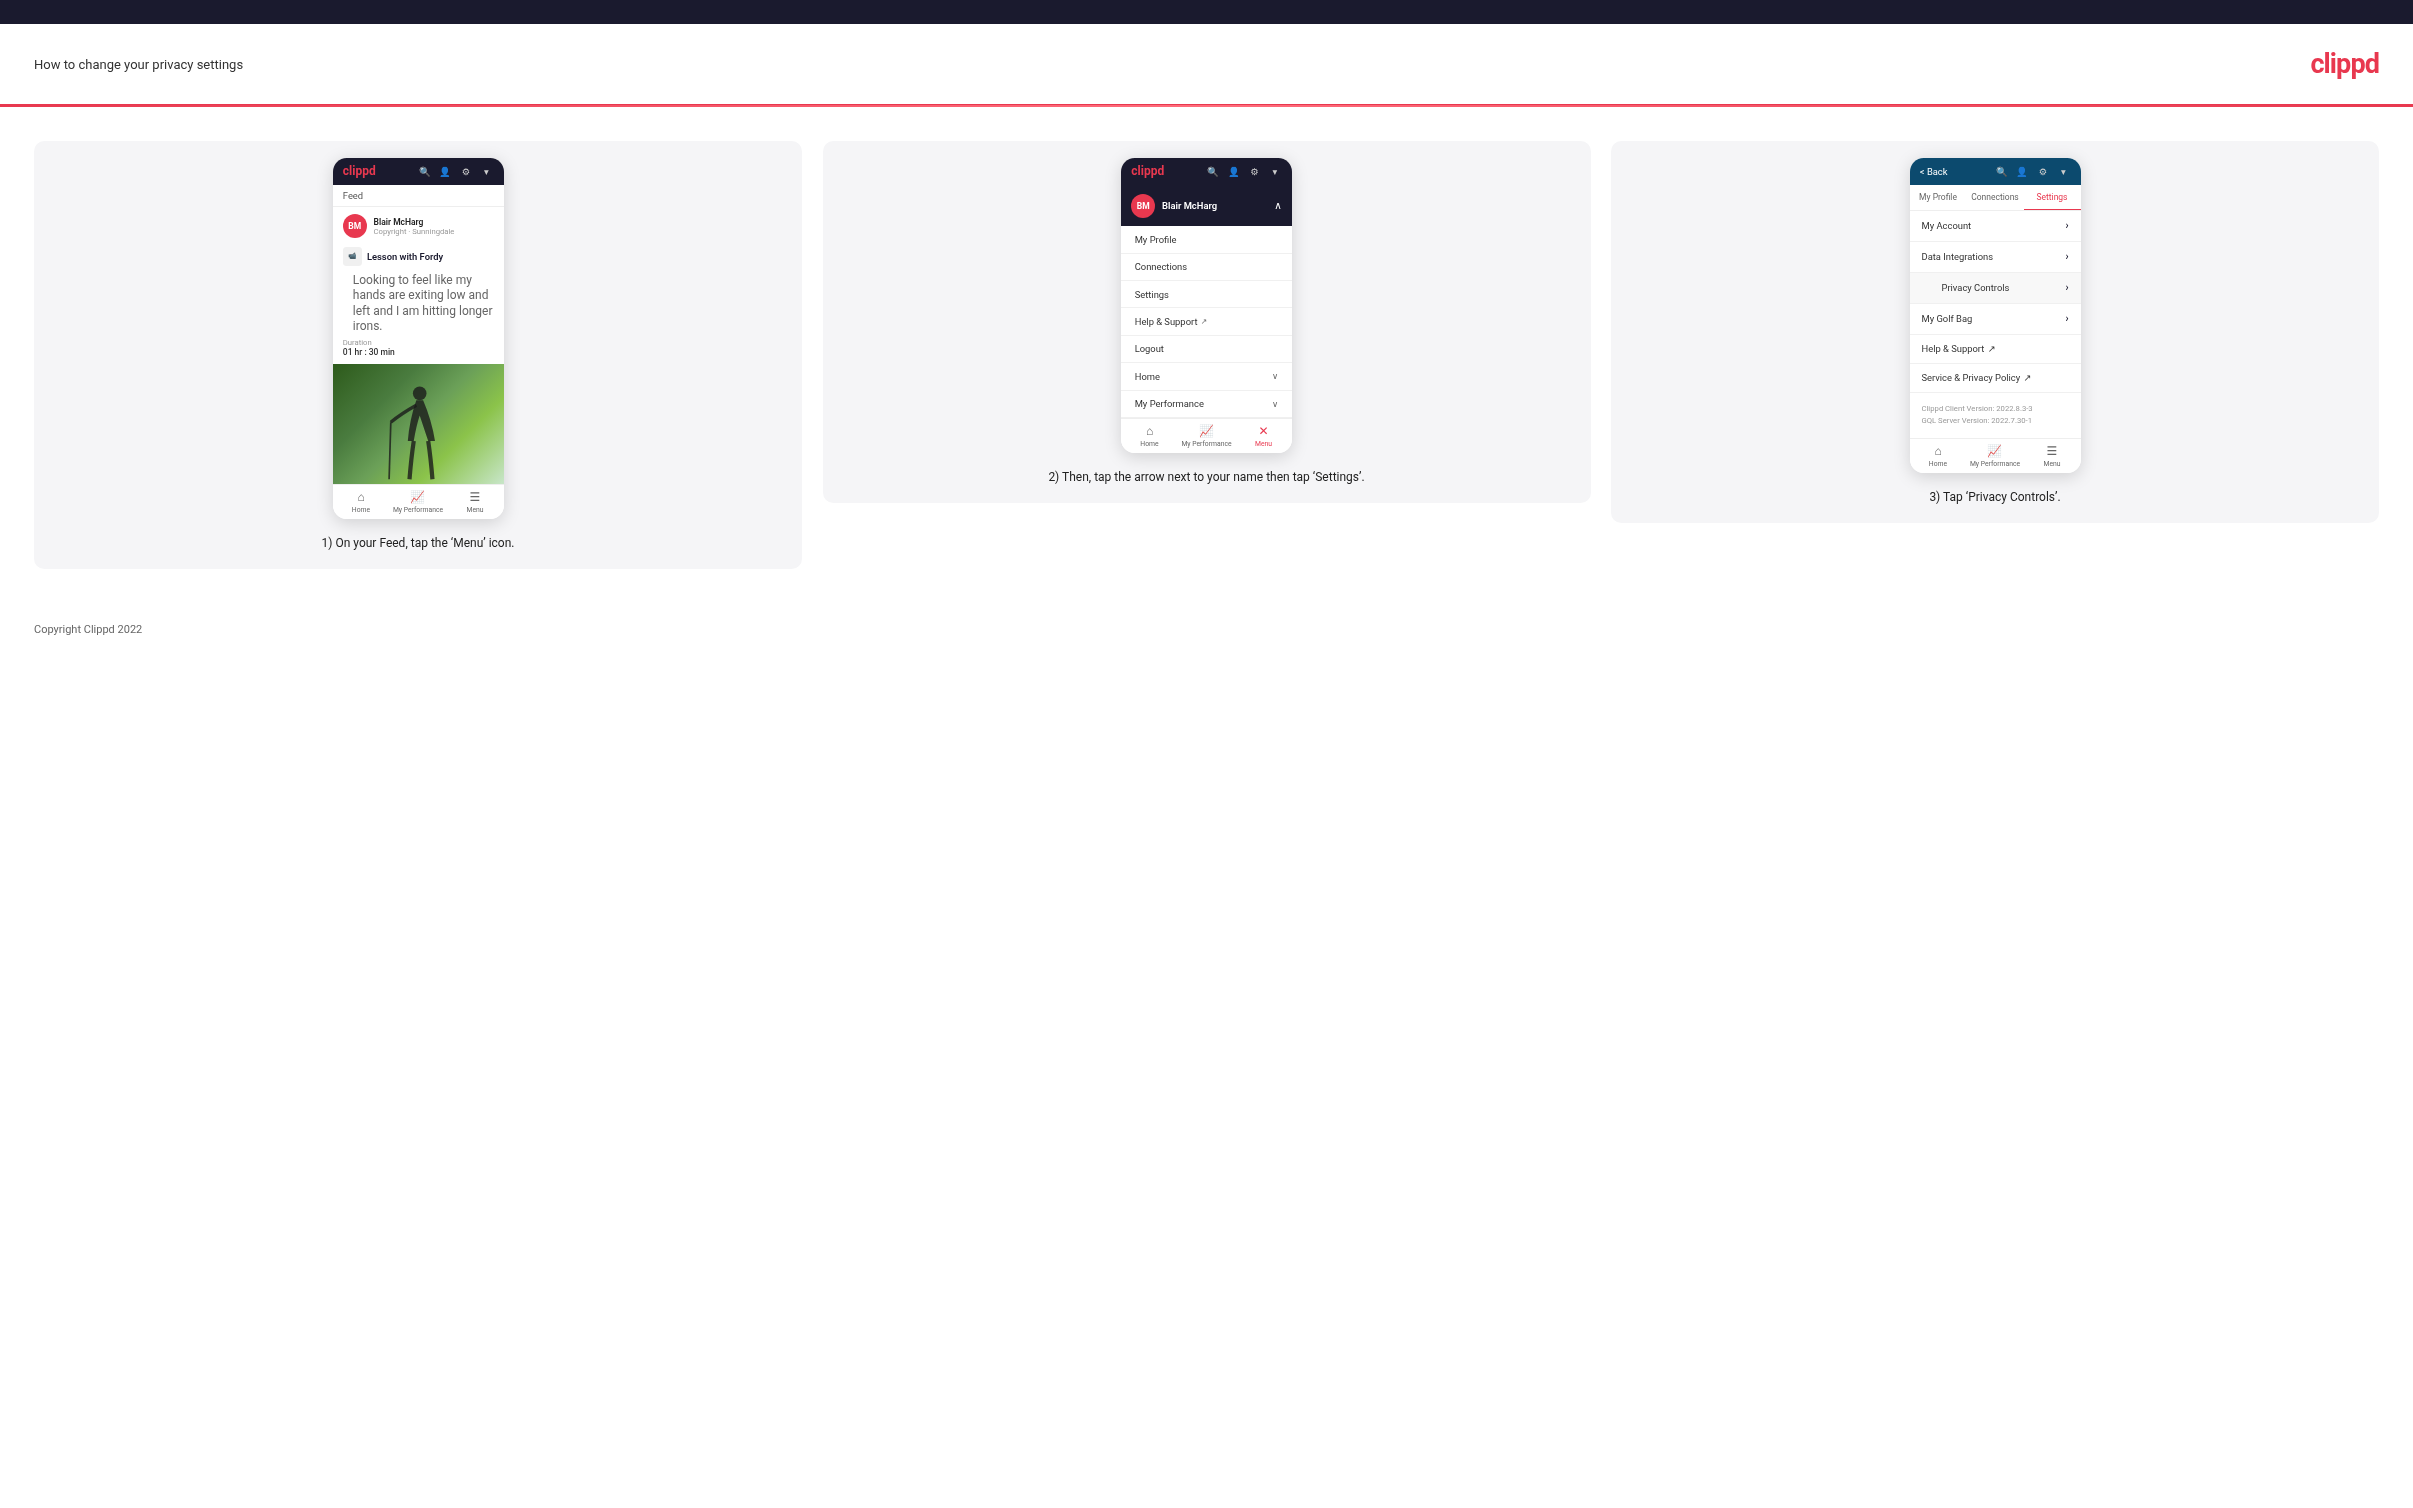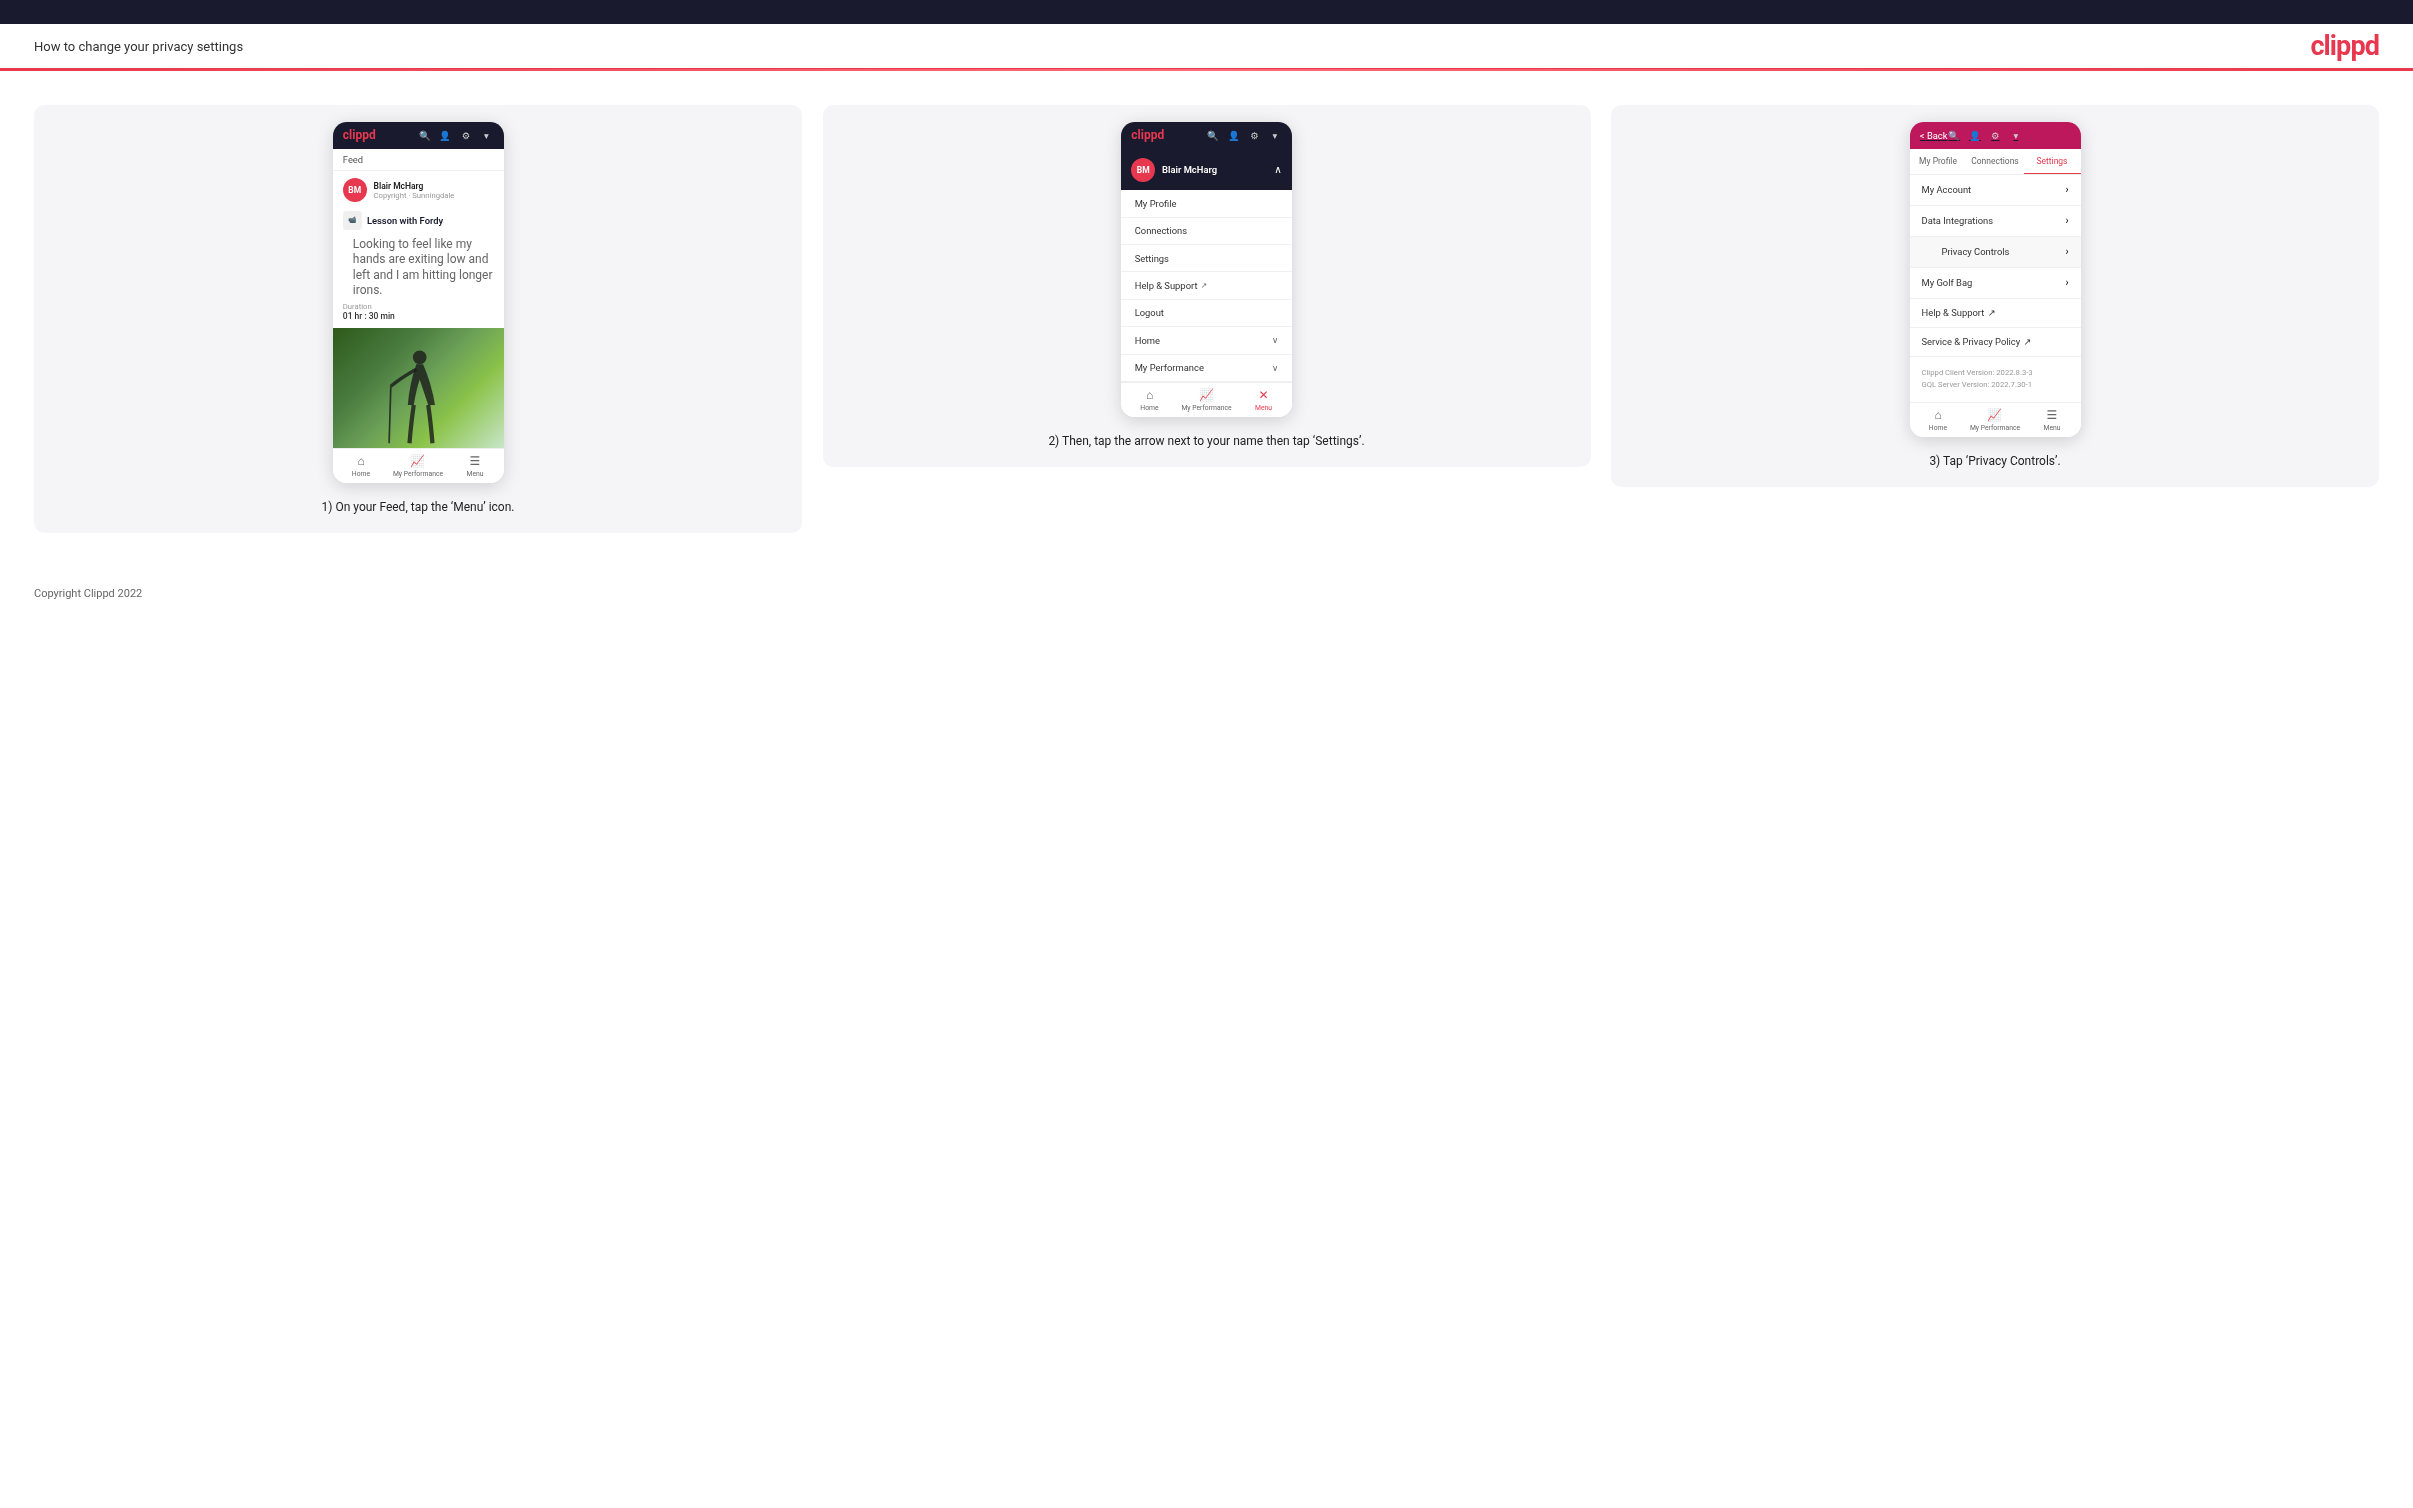--- a/index.html
+++ b/index.html
@@ -14,21 +14,21 @@
       background: #1a1a2e;
       height: 24px;
       width: 100%;
     }
 
     
     .header {
       display: flex;
       align-items: center;
       justify-content: space-between;
-      padding: 6px 34px;
+      padding: 24px 34px;
       border-bottom: 1.7px solid #e8384f;
     }
 
     .header-title {
       font-size: 13px;
       color: #333;
       font-weight: 400;
     }
 
     .logo {
@@ -312,25 +312,25 @@
       border-top: 0.9px solid #eee;
       padding: 5.1px 0;
     }
 
     .bottom-nav-close {
       color: #e8384f;
     }
 
     
     .settings-back {
-      background: #be185d;
-      display: flex;
-      align-items: center;
+      background: #0c4a6e;
+      display: flex;
+      align-items: center;
+      justify-content: space-between;
       padding: 6.8px 10.3px;
-      text-decoration: underline;
     }
 
     .settings-back-btn {
       color: #fff;
       font-size: 9.4px;
       display: flex;
       align-items: center;
       gap: 3.4px;
     }
 

